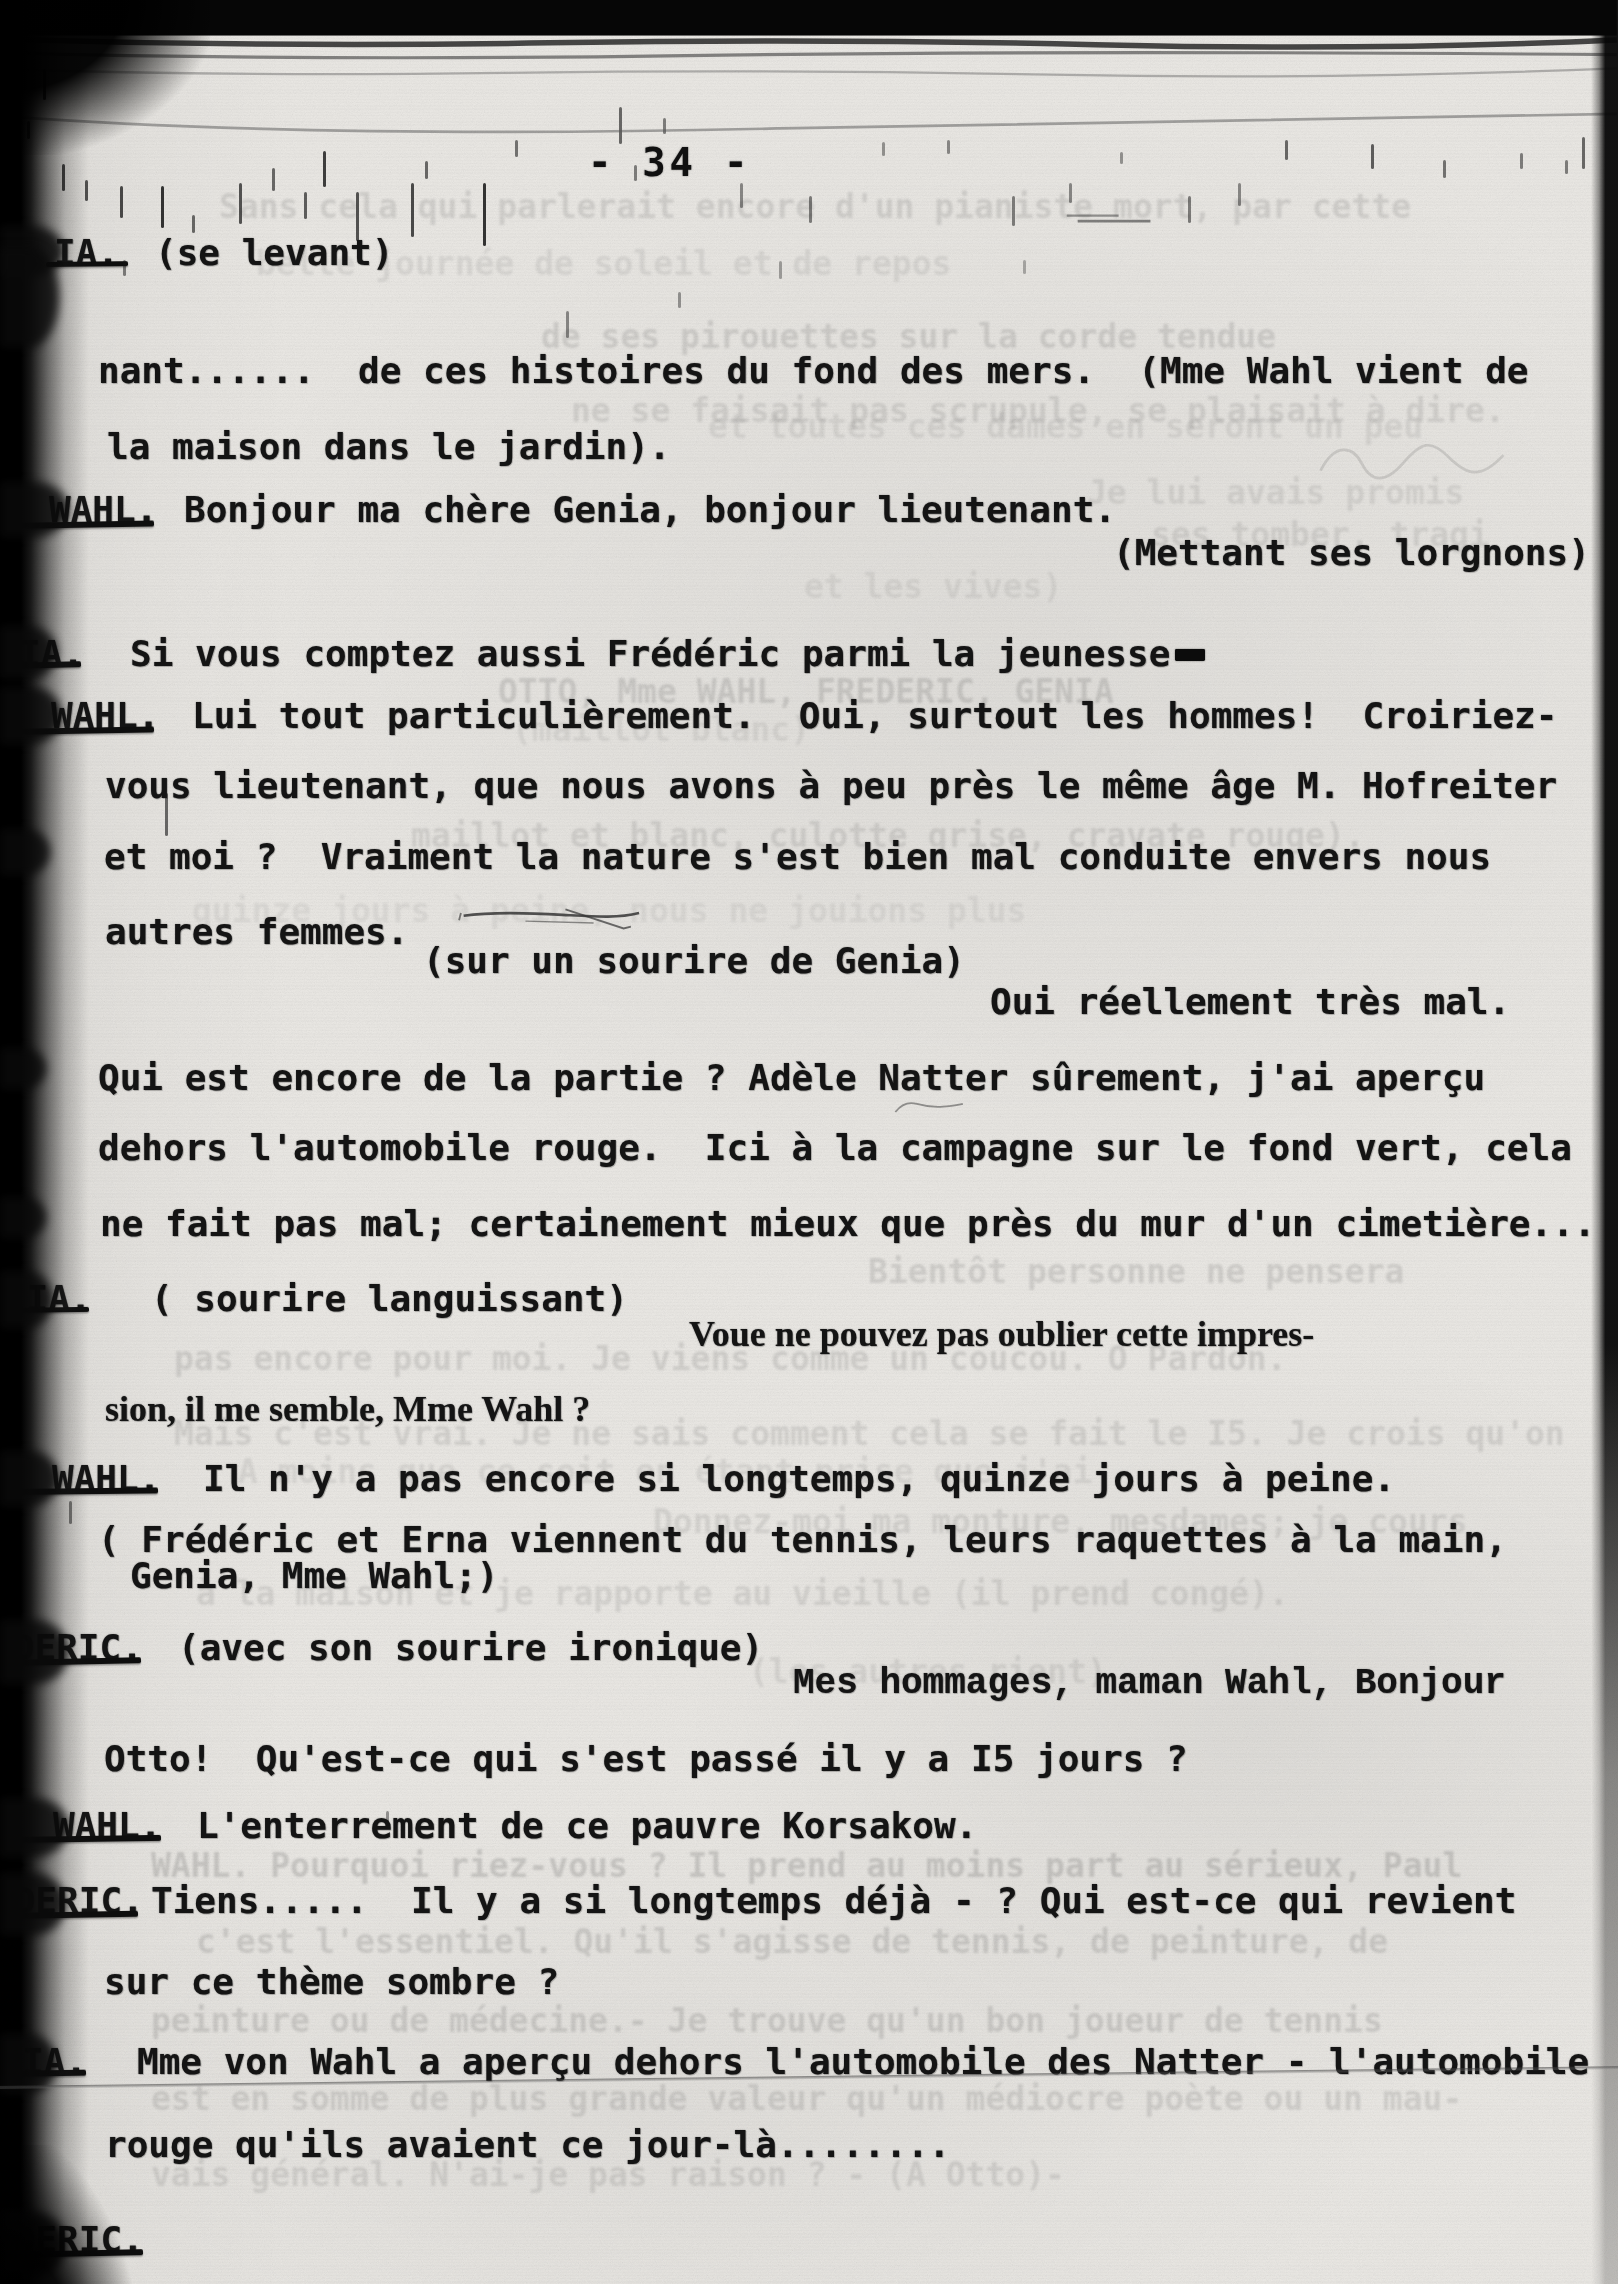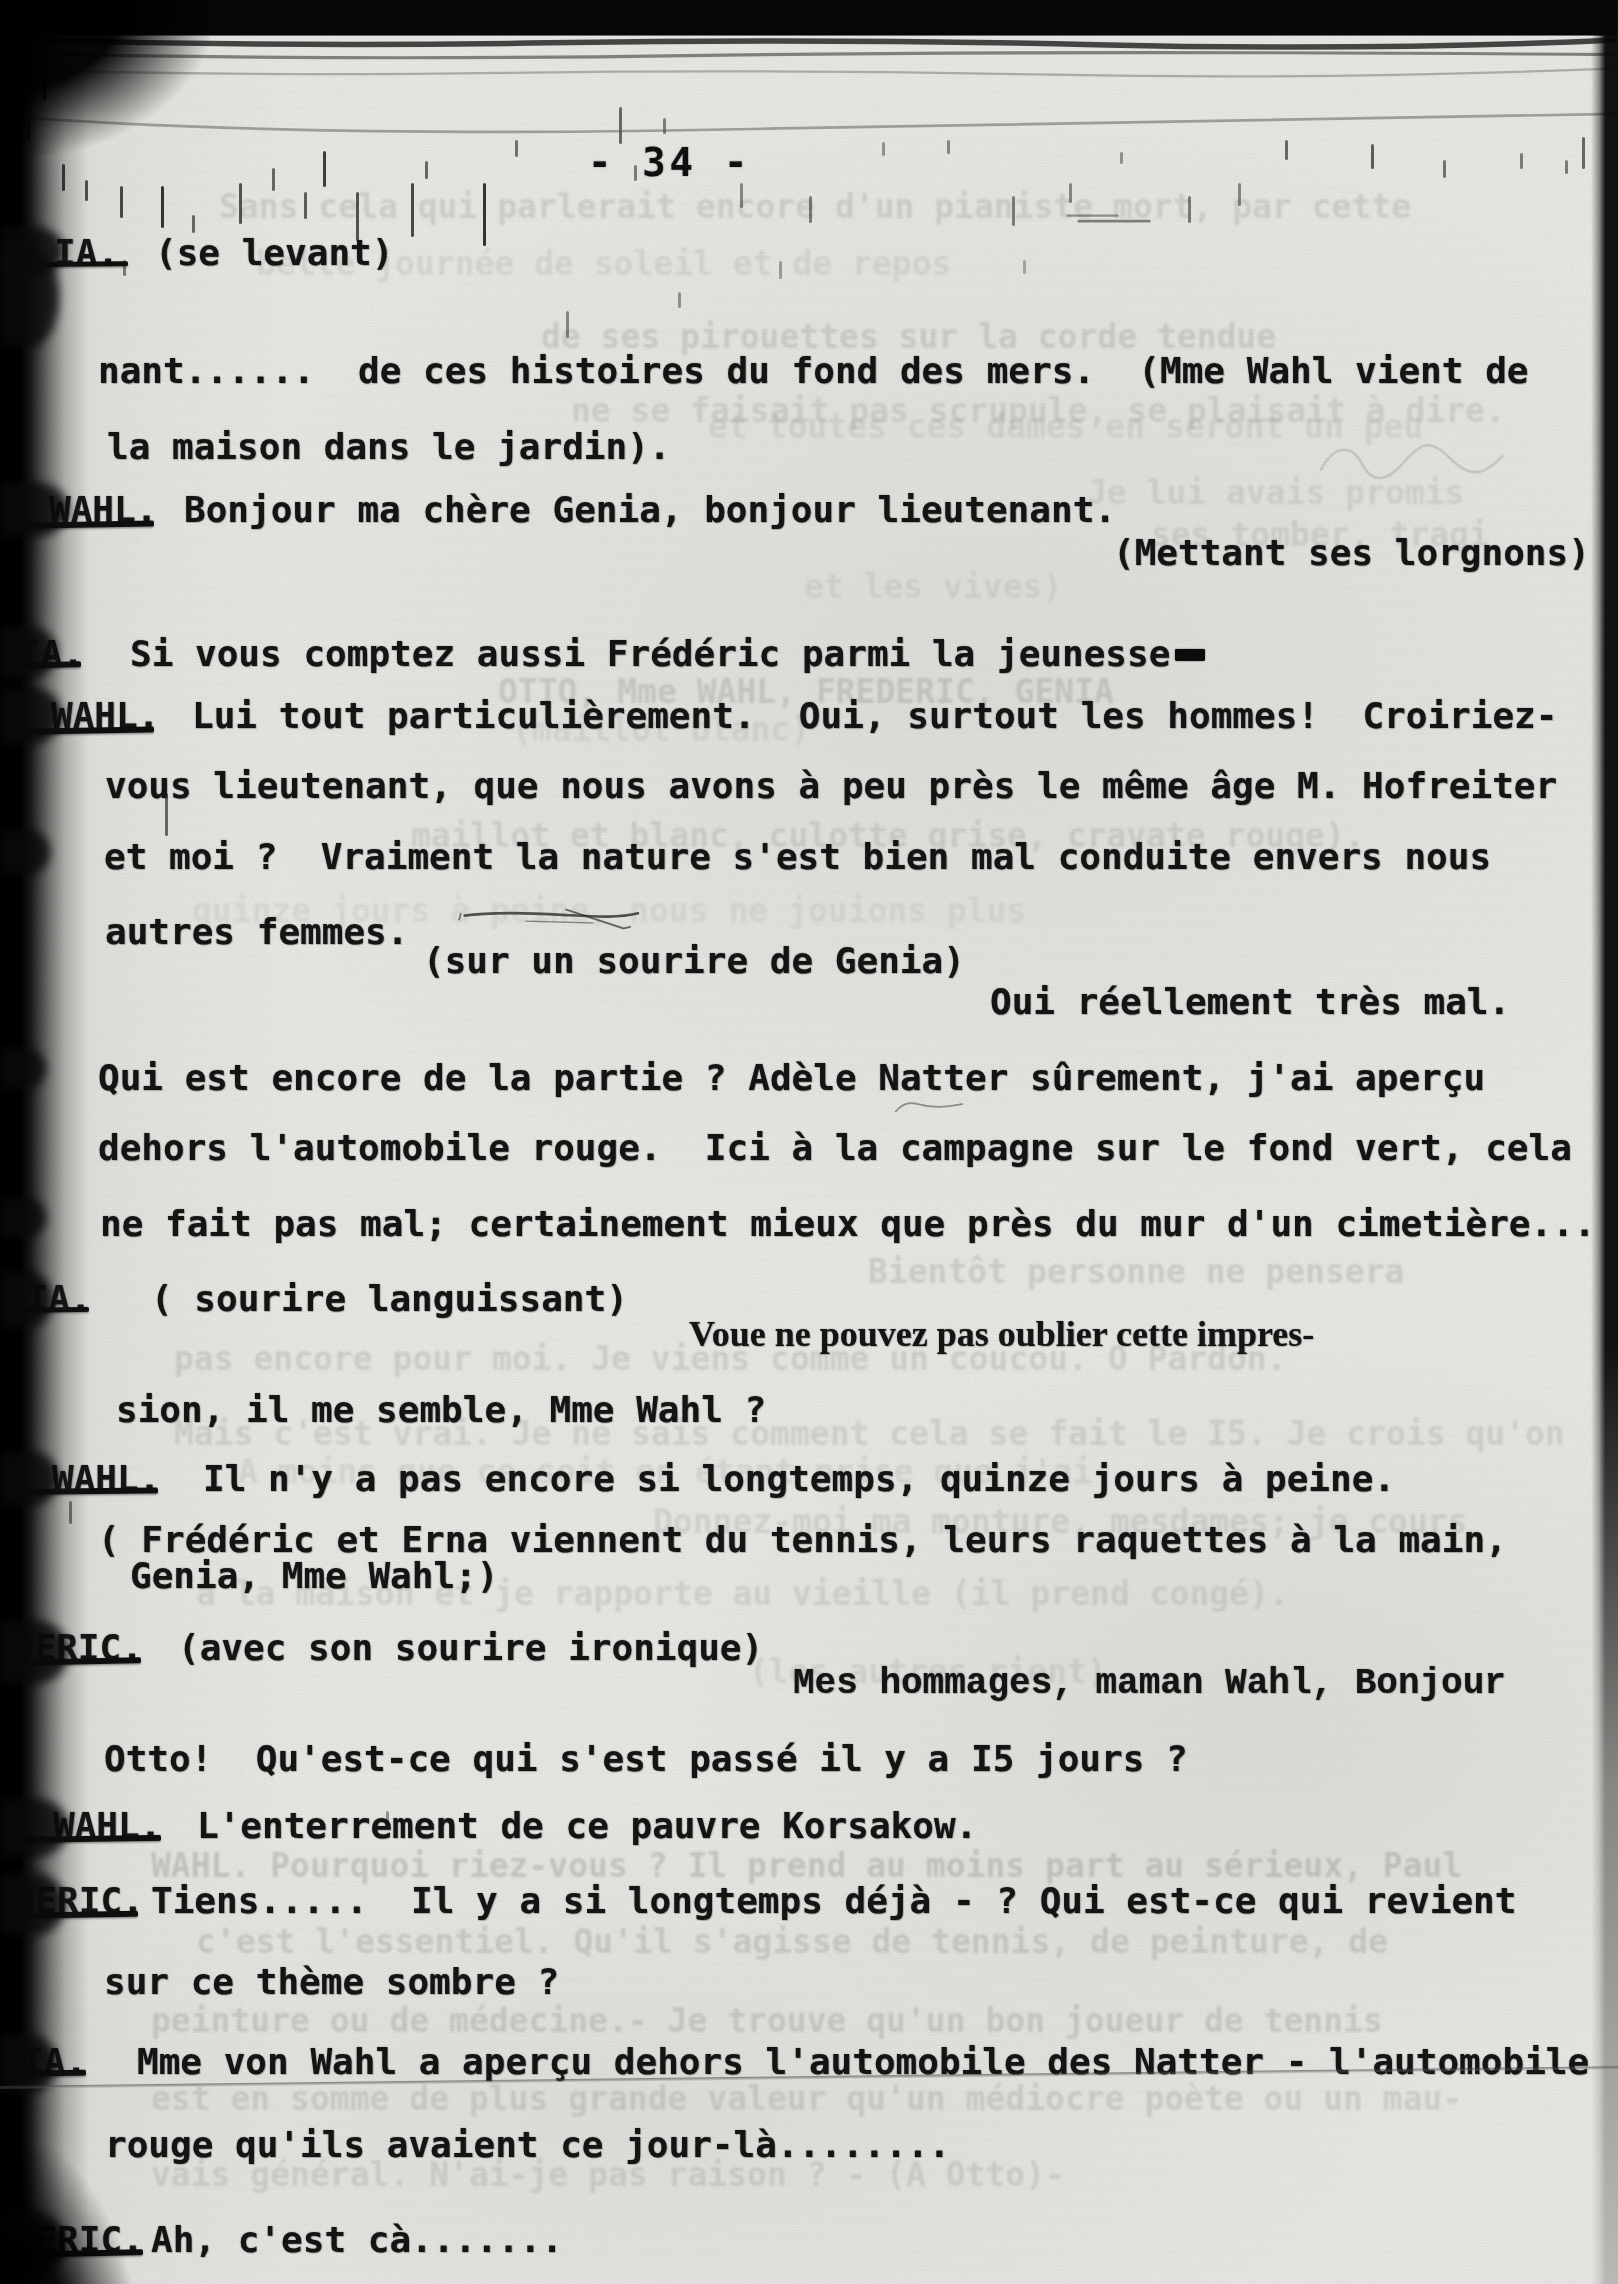--- a/index.html
+++ b/index.html
@@ -154,21 +154,21 @@
       <div class="tl" style="left: 105px; top: 913px;">autres femmes.</div>
       <div class="tl" style="left: 423px; top: 942px;">(sur un sourire de Genia)</div>
       <div class="tl" style="left: 98px; top: 1059px;">Qui est encore de la partie ? Adèle Natter sûrement, j'ai aperçu</div>
       <div class="tl" style="left: 990px; top: 983px;">Oui réellement très mal.</div>
       <div class="tl" style="left: 98px; top: 1129px;">dehors l'automobile rouge.  Ici à la campagne sur le fond vert, cela</div>
       <div class="tl" style="left: 100px; top: 1205px;">ne fait pas mal; certainement mieux que près du mur d'un cimetière...</div>
       <div class="tl" style="left: 26.5px; top: 1280px;">IA.</div>
       <div class="tl" style="left: 151px; top: 1280px;">( sourire languissant)</div>
       <div class="ul" style="left: 7.3px; top: 1308px; width: 82px; height: 5px; transform: rotate(-0.8deg);"></div>
       <div class="tl" style="left: 689px; top: 1316px; font-family: Liberation Serif, serif;">Voue ne pouvez pas oublier cette impres-</div>
-      <div class="tl" style="left: 116px; top: 1391px;">sion, il me semble, Mme Wahl ?</div>
+      <div class="tl" style="left: 105px; top: 1391px; font-family: Liberation Serif, serif;">sion, il me semble, Mme Wahl ?</div>
       <div class="tl" style="left: 52px; top: 1460px;">WAHL.</div>
       <div class="tl" style="left: 203px; top: 1460px;">Il n'y a pas encore si longtemps, quinze jours à peine.</div>
       <div class="ul" style="left: 7.3px; top: 1489px; width: 151px; height: 5.5px; transform: rotate(-0.6deg);"></div>
       <div class="tl" style="left: 98px; top: 1521px;">( Frédéric et Erna viennent du tennis, leurs raquettes à la main,</div>
       <div class="tl" style="left: 130px; top: 1557px;">Genia, Mme Wahl;)</div>
       <div class="tl" style="left: 12.8px; top: 1629px;">DERIC.</div>
       <div class="tl" style="left: 178px; top: 1629px;">(avec son sourire ironique)</div>
       <div class="ul" style="left: 5.5px; top: 1660px; width: 135px; height: 6px; transform: rotate(-1.2deg);"></div>
       <div class="tl" style="left: 793px; top: 1665px; font-family: Liberation Mono, monospace;">Mes hommages, maman Wahl, Bonjour</div>
       <div class="tl" style="left: 104px; top: 1740px;">Otto!  Qu'est-ce qui s'est passé il y a I5 jours ?</div>
@@ -177,21 +177,20 @@
       <div class="ul" style="left: 8.2px; top: 1837px; width: 153px; height: 5.5px; transform: rotate(-0.8deg);"></div>
       <div class="tl" style="left: 13.7px; top: 1882px;">DERIC.</div>
       <div class="tl" style="left: 151px; top: 1882px;">Tiens.....  Il y a si longtemps déjà - ? Qui est-ce qui revient</div>
       <div class="ul" style="left: 5.5px; top: 1913px; width: 132px; height: 6px; transform: rotate(-1deg);"></div>
       <div class="tl" style="left: 104px; top: 1963px;">sur ce thème sombre ?</div>
       <div class="tl" style="left: 22px; top: 2043px;">IA.</div>
       <div class="tl" style="left: 137px; top: 2043px;">Mme von Wahl a aperçu dehors l'automobile des Natter - l'automobile</div>
       <div class="ul" style="left: 5.5px; top: 2071px; width: 80px; height: 5.5px; transform: rotate(-1deg);"></div>
       <div class="tl" style="left: 105px; top: 2126px;">rouge qu'ils avaient ce jour-là........</div>
       <div class="tl" style="left: 13.7px; top: 2221px;">DERIC.</div>
-      <div class="tl" style="left: 151px; top: 2221px;">Ah, c'est cà.......</div>
       <div class="ul" style="left: 5.5px; top: 2252px; width: 137px; height: 6px; transform: rotate(-1.2deg);"></div>
     </div>
 
   <div class="layer" id="specks-layer">
       <div class="speck" style="left: 62px; top: 164px; height: 26.5px; opacity: 0.8;"></div>
       <div class="speck" style="left: 85px; top: 180px; height: 21px; opacity: 0.7;"></div>
       <div class="speck" style="left: 120px; top: 186px; height: 32px; opacity: 0.75;"></div>
       <div class="speck" style="left: 161px; top: 186px; height: 42px; opacity: 0.85;"></div>
       <div class="speck" style="left: 192px; top: 215px; height: 18px; opacity: 0.6;"></div>
       <div class="speck" style="left: 239px; top: 183px; height: 41px; opacity: 0.7;"></div>

